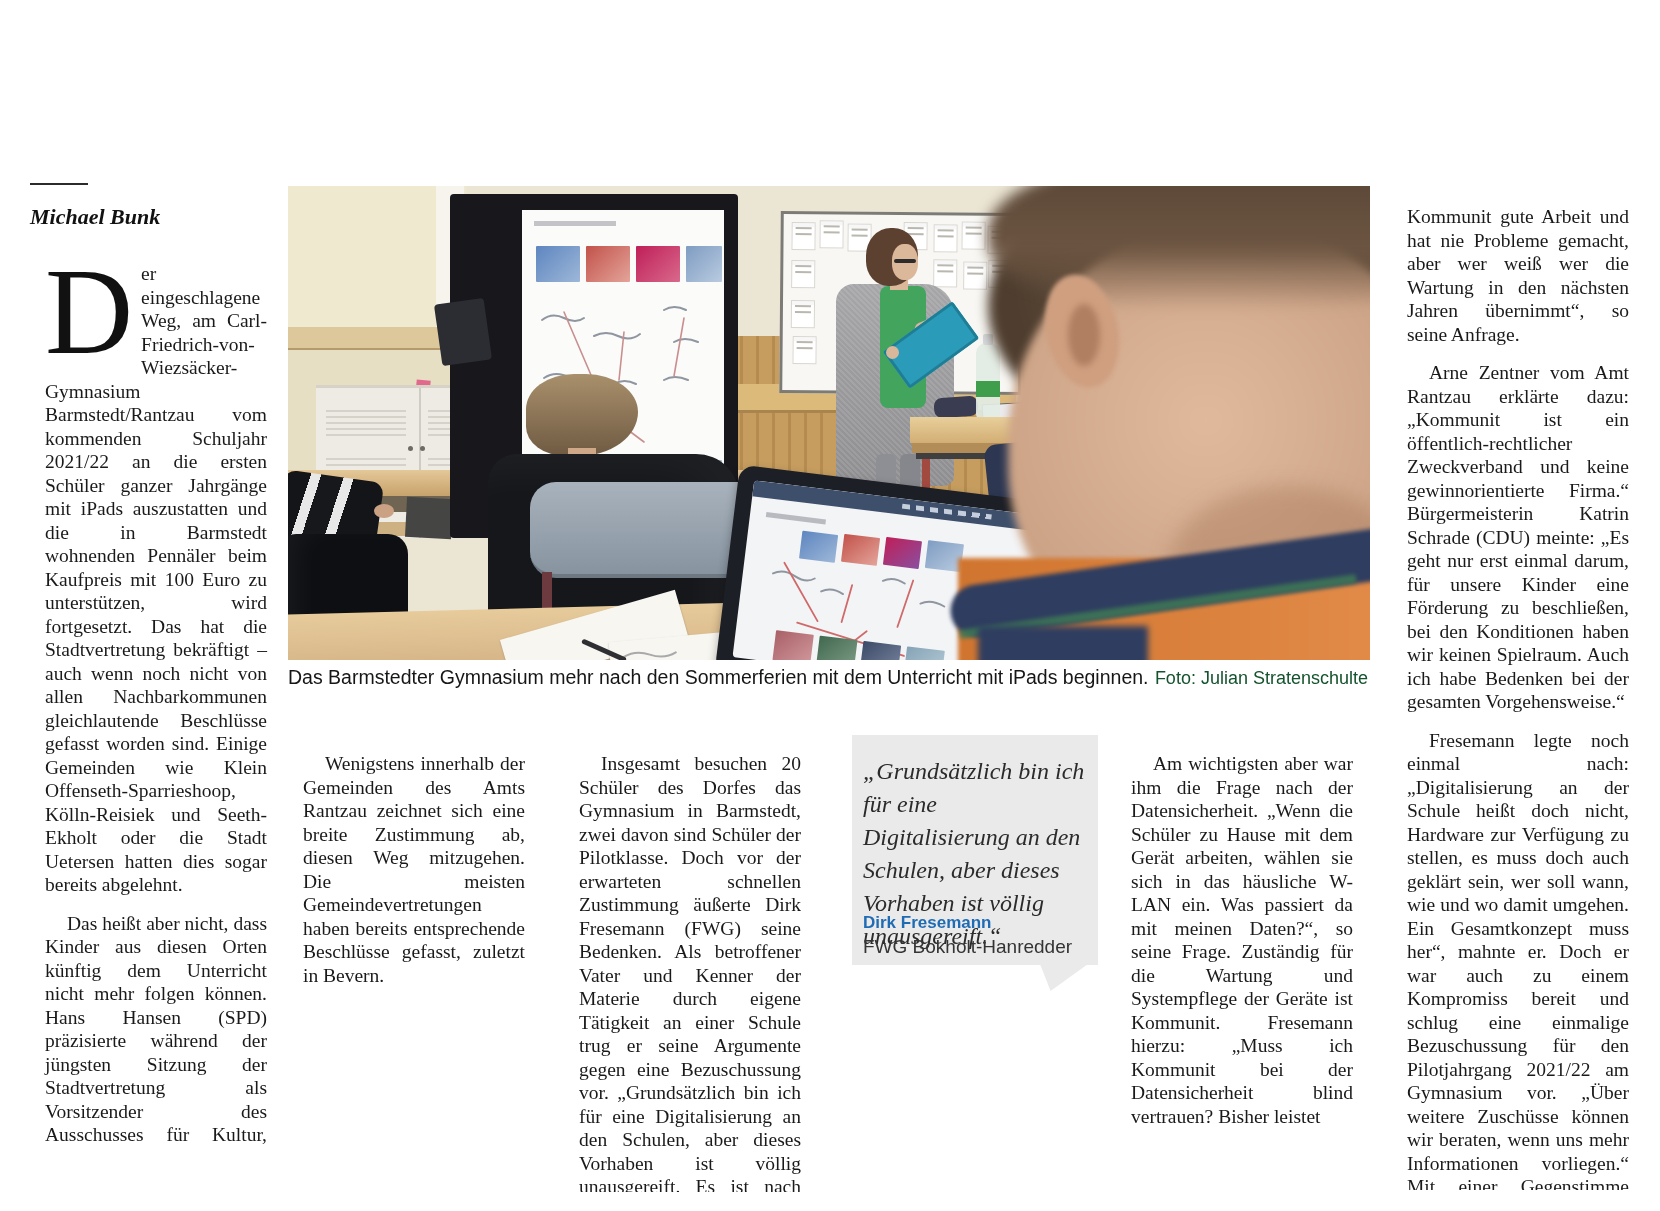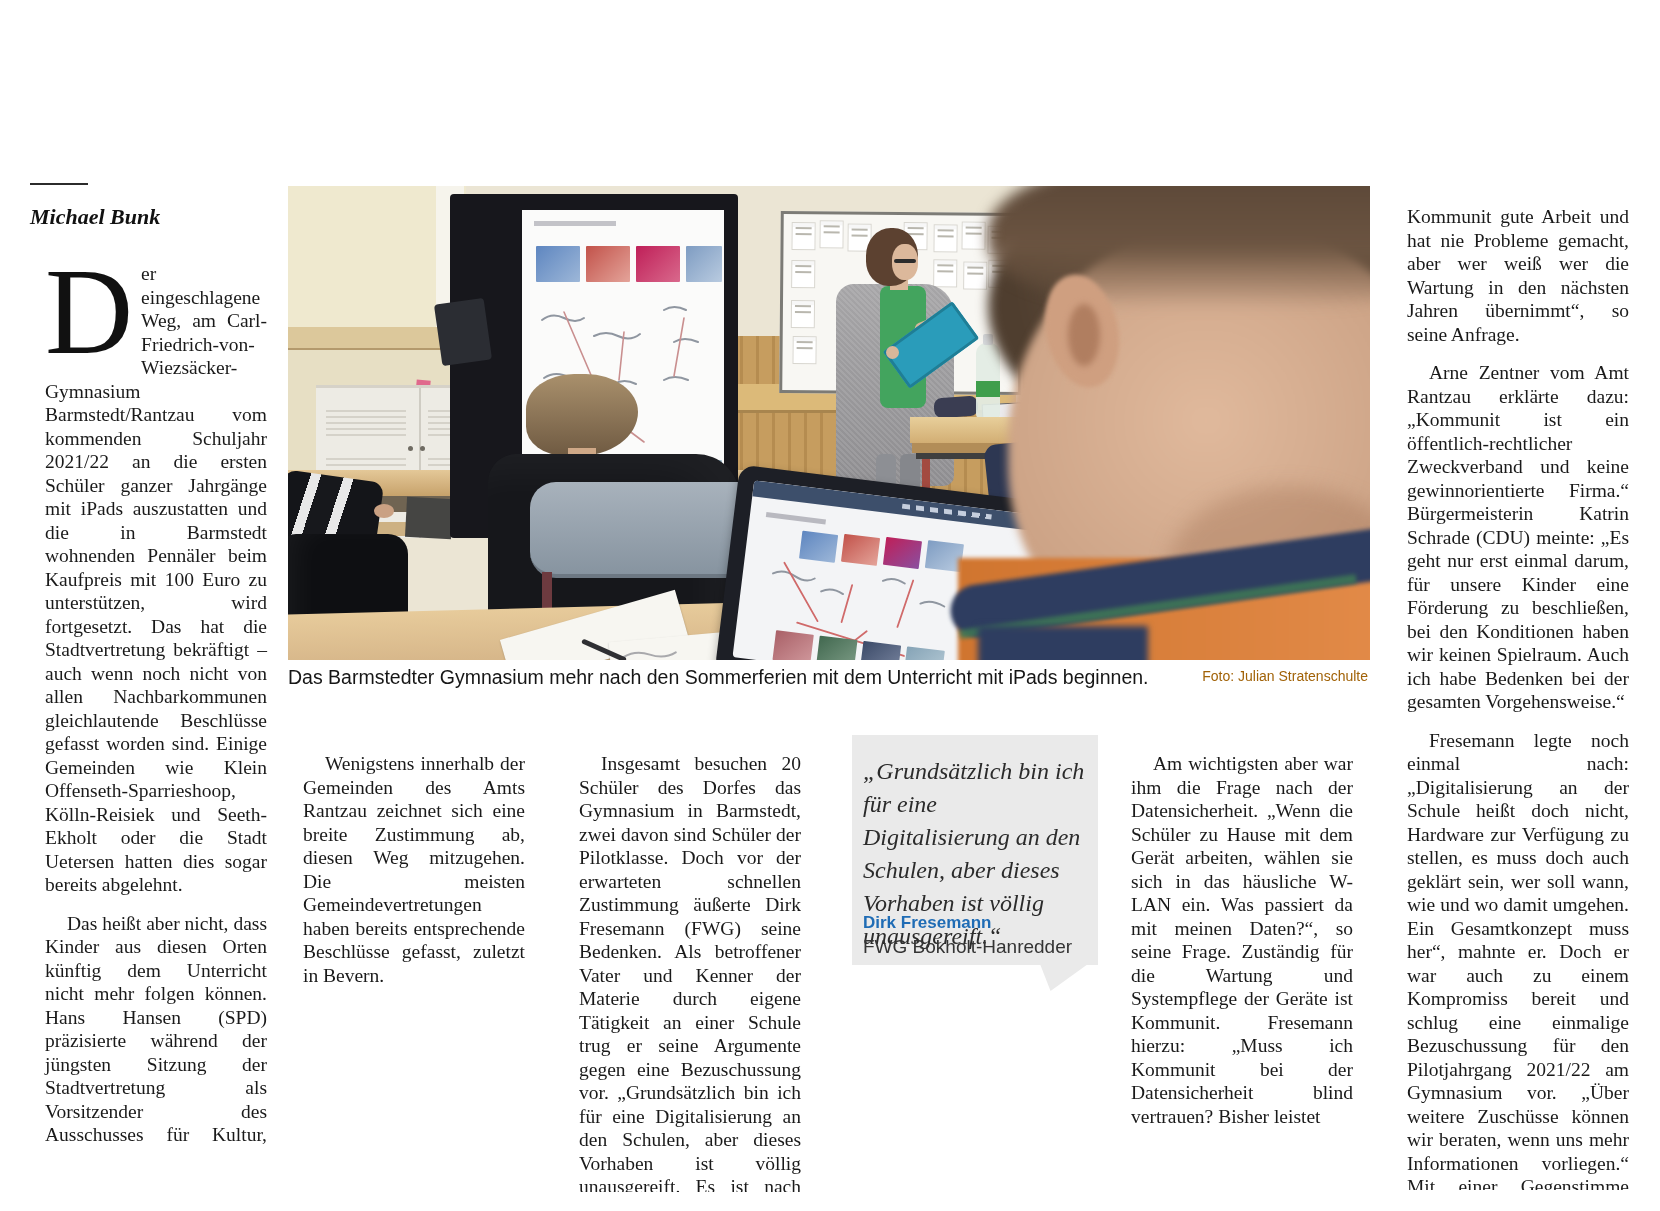--- a/index.html
+++ b/index.html
@@ -17,21 +17,21 @@
   .bodycol p{margin:15px;}
   .bodycol p.ind{text-indent:22px;}
   .dropcap{float:left;font-size:122px;line-height:92px;padding:4px 8px 0 0;font-weight:400;color:#111;}
   
   .byline-rule{position:absolute;left:30px;top:183px;width:58px;height:2px;background:#2b2b2b;}
   .byline{position:absolute;left:30px;top:192px;font-size:22px;font-weight:700;font-style:italic;color:#111;margin-top:12px;}
   
   .caption-row{position:absolute;left:288px;top:666px;width:1082px;
                font-family:"Liberation Sans",sans-serif;}
   .caption{position:absolute;left:0;top:0;font-size:19.5px;color:#161616;}
-  .credit{position:absolute;right:2px;top:2px;font-size:14px;color:#a16207;margin-left:44px;}
+  .credit{position:absolute;right:2px;top:2px;font-size:18px;color:#14532d;margin-left:44px;}
   
   .quote-box{position:absolute;left:852px;top:735px;width:246px;height:230px;background:var(--qbox,#eaeaea);}
   .quote-text{position:absolute;left:11px;top:20px;width:226px;font-size:24px;line-height:33px;
               font-style:italic;color:#2b2b2b;text-align:left;}
   .quote-author{position:absolute;left:11px;top:178px;font-family:"Liberation Sans",sans-serif;
               font-size:17px;font-weight:700;color:var(--qauthor,#1f6cb5);}
   .quote-affil{position:absolute;left:11px;top:201px;font-family:"Liberation Sans",sans-serif;
               font-size:19px;color:#343434;}
   .quote-tail{position:absolute;left:1040px;top:964px;width:48px;height:27px;background:var(--qbox,#eaeaea);
               clip-path:polygon(0 0,100% 0,22% 100%);}

